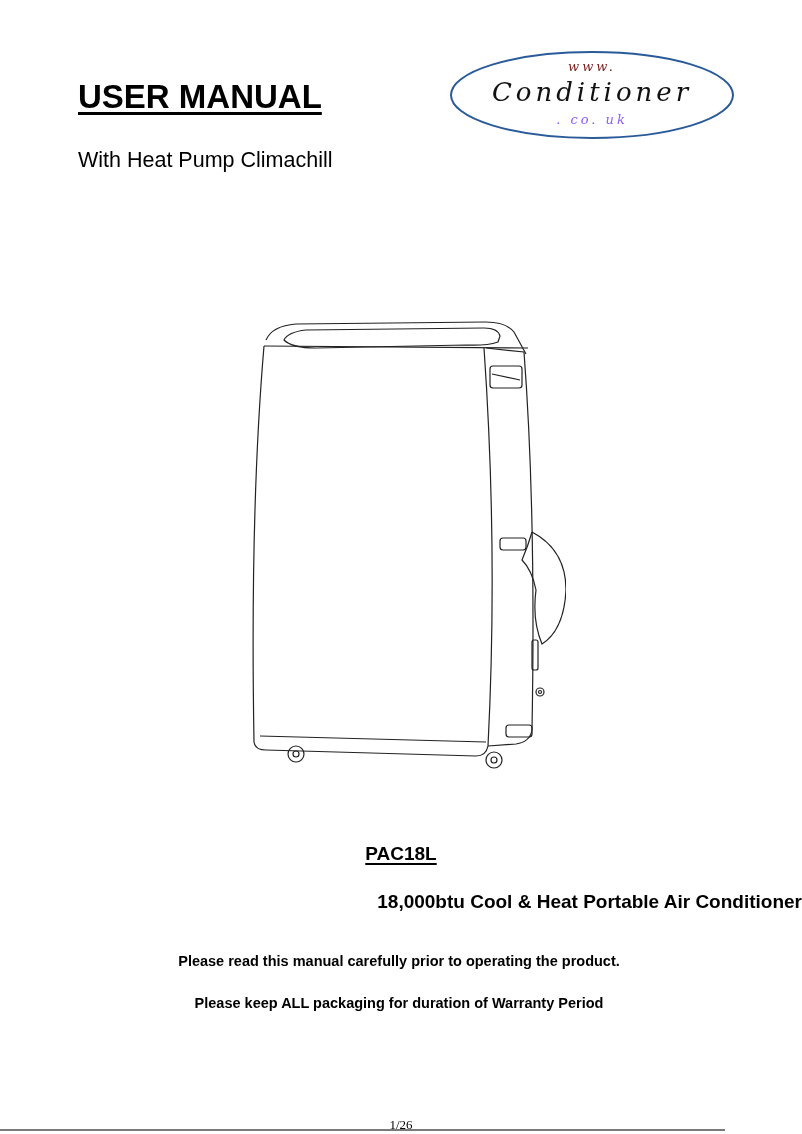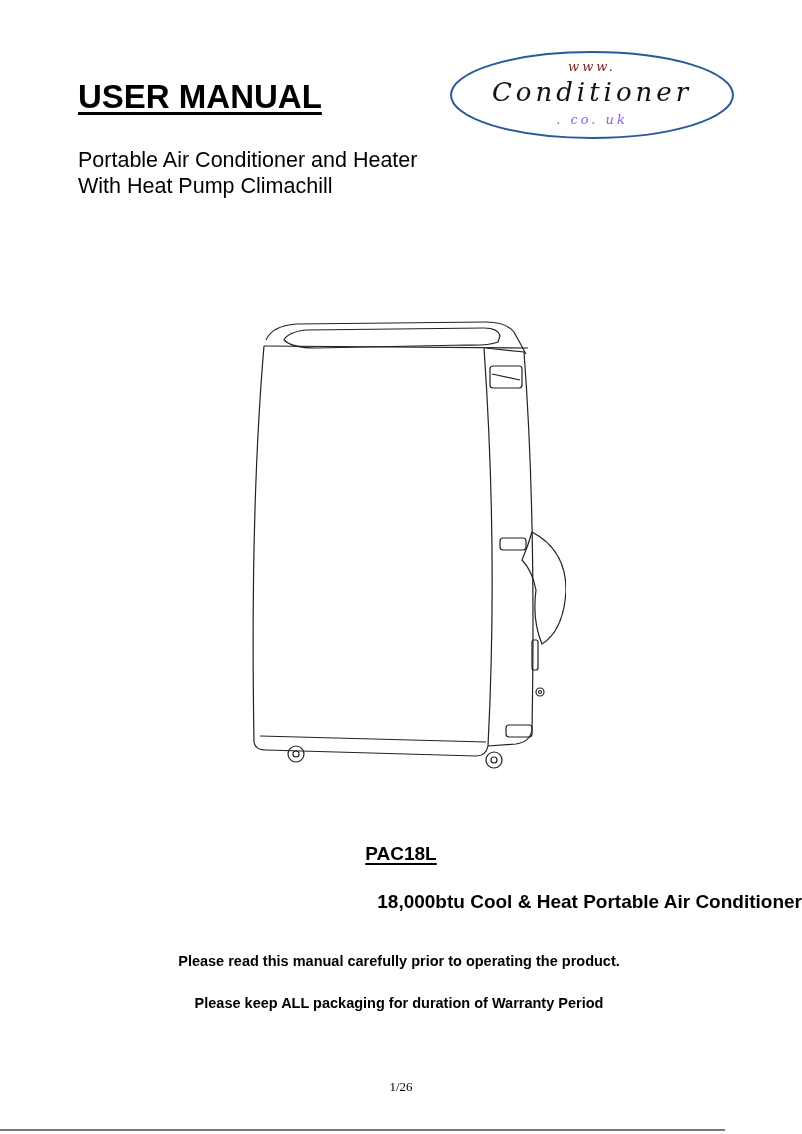--- a/index.html
+++ b/index.html
@@ -11,30 +11,29 @@
   .logo .www { position: absolute; left: 0; width: 100%; top: 9px; text-align: center; font-family: "DejaVu Serif", serif; font-style: italic; font-size: 13px; letter-spacing: 3px; color: #7f1d1d; }
   .logo .brand { position: absolute; left: 0; width: 100%; top: 27px; text-align: center; font-family: "DejaVu Serif", serif; font-style: italic; font-size: 26px; letter-spacing: 4px; color: #111; }
   .logo .domain { position: absolute; left: 0; width: 100%; top: 62px; text-align: center; font-family: "DejaVu Serif", serif; font-style: italic; font-size: 13px; letter-spacing: 3px; color: #8b5cf6; }
   .product-img { position: absolute; left: 236px; top: 310px; width: 330px; height: 460px; }
   .model { position: absolute; left: 0; width: 802px; top: 843px; text-align: center; font-size: 19px; font-weight: bold; }
   .model span { text-decoration: underline; text-decoration-thickness: 2px; text-underline-offset: 3px; }
   .product-desc { position: absolute; left: 0; width: 802px; top: 891px; text-align: right; font-size: 19px; font-weight: bold; }
   .notice { position: absolute; left: 0; width: 798px; text-align: center; font-size: 14.5px; font-weight: bold; }
   .notice1 { top: 953px; }
   .notice2 { top: 995px; }
-  .page-num { position: absolute; left: 0; width: 802px; top: 1079px; text-align: center; font-family: "Liberation Serif", serif; font-size: 13px; }
+  .page-num { position: absolute; left: 0; width: 802px; top: 1117px; text-align: center; font-family: "Liberation Serif", serif; font-size: 13px; }
   .footer-rule { position: absolute; left: 0; top: 1129px; width: 725px; height: 2px; background: #7a7a7a; }
 </style>
 </head>
 <body>
 
 <div class="title">USER MANUAL</div>
 
 <div class="subtitle">
-  <div>Portable Air Conditioner and Heater</div>
   <div>With Heat Pump Climachill</div>
 </div>
 
 <div class="logo">
   <svg width="286" height="90" viewBox="0 0 286 90">
     <ellipse cx="143" cy="45" rx="141" ry="43" fill="none" stroke="#2a5a9a" stroke-width="2"></ellipse>
   </svg>
   <div class="www">www.</div>
   <div class="brand">Conditioner</div>
   <div class="domain">. co. uk</div>

